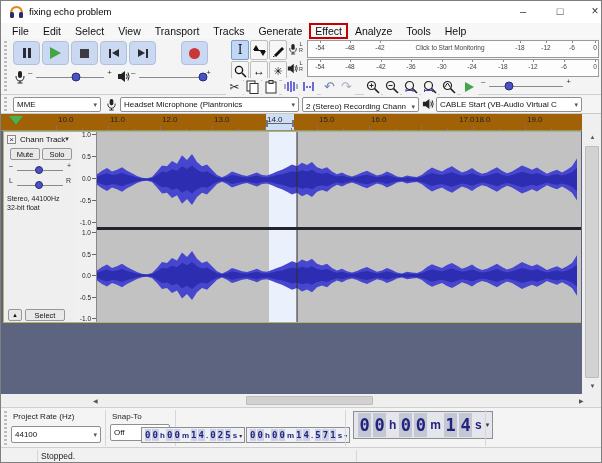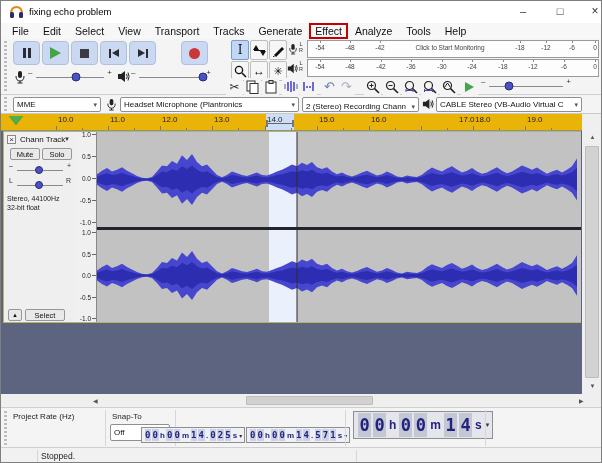--- a/index.html
+++ b/index.html
@@ -42,21 +42,21 @@
   .lr{font-size:5.5px;color:#333;line-height:6px;text-align:center;}
   .editicon{width:17px;height:17px;display:flex;align-items:center;justify-content:center;background:#f4f4f4;}
   .wavemini{display:flex;align-items:center;gap:1px;}
   .wavemini i{display:block;width:2px;background:#6a6ad8;}
   
   #devicebar{left:0;top:94px;width:600px;height:19px;background:#f4f4f4;border-bottom:1px solid #c9c9c9;}
   .dd{background:#fff;border:1px solid #8f8f8f;border-radius:2px;font-size:8px;color:#111;display:flex;align-items:center;padding:0 3px;}
   .dd .txt{flex:1;overflow:hidden;white-space:nowrap;}
   .dd .ar{color:#555;font-size:7px;margin-left:2px;}
   
-  #ruler{left:0;top:113px;width:581px;height:17px;background:#eab308;border-bottom:1px solid #8f8f8f;}
+  #ruler{left:0;top:113px;width:581px;height:17px;background:#a16207;border-bottom:1px solid #8f8f8f;}
   .rtick{position:absolute;bottom:0;width:1px;height:4px;background:#777;}
   .rtick.minor{height:2px;}
   .rlabel{position:absolute;top:1px;font-size:8px;color:#222;}
   #ruler-sel{background:#cfdef7;}
   .selhandle{position:absolute;top:9px;height:1px;background:#666;}
   .selhandle:before,.selhandle:after{content:"";position:absolute;top:-3px;width:2px;height:7px;background:#777;}
   .selhandle:before{left:0;} .selhandle:after{right:0;}
   #pin-tri{width:0;height:0;border-left:7px solid transparent;border-right:7px solid transparent;border-top:9px solid #4caf50;filter:drop-shadow(0 0 0.5px #1d6b20);}
   
   #trackarea{left:0;top:130px;width:581px;height:263px;background:#5d6480;}
@@ -360,21 +360,21 @@
       </div>
     <div class="abs dd" style="left:301px;top:2px;width:117px;height:15px;align-items:flex-end;">
         <span class="txt">2 (Stereo) Recording Chann</span>
         <span class="ar">▾</span>
       </div>
     <svg class="abs" style="left:421px;top:3px;" width="12" height="12" viewBox="0 0 13 13">
         <polygon points="1,4 4,4 8,1 8,12 4,9 1,9" fill="#222"></polygon>
         <path d="M9.5 4 Q11 6.5 9.5 9 M11 2.5 Q13.2 6.5 11 10.5" stroke="#222" fill="none"></path>
       </svg>
     <div class="abs dd" style="left:435px;top:2px;width:146px;height:15px;">
-        <span class="txt">CABLE Stereo (VB-Audio Virtual C</span>
+        <span class="txt">CABLE Start (VB-Audio Virtual C</span>
         <span class="ar">▾</span>
       </div>
   </div>
 
   <div class="abs" id="ruler">
     <div class="abs" id="ruler-sel" style="top: 0px; height: 16px; left: 265px; width: 28px;"></div>
     <div class="abs" id="pin-tri" style="left:8px;top:2px;"></div>
   <div class="rtick" style="left: 55px;"></div>
       <div class="rtick minor" style="left: 81px;"></div>
       <span class="rlabel" style="left: 57px;">10.0</span>
@@ -482,20 +482,24 @@
 
   <div class="abs sb" style="left:0px;top:393px;width:602px;height:13px;">
     <div class="abs sbarrow" style="left:92px;top:3px;font-size:6px;">◀</div>
     <div class="abs sbthumb" style="left:245px;top:2px;width:127px;height:9px;"></div>
     <div class="abs sbarrow" style="left:578px;top:3px;font-size:6px;">▶</div>
   </div>
 
   <div class="abs" id="selbar">
     <div class="abs grip" style="left:3px;top:3px;height:34px;"></div>
     <span class="abs blabel" style="left:12px;top:4px;">Project Rate (Hz)</span>
+    <div class="abs dd" style="left:10px;top:18px;width:90px;height:17px;">
+        <span class="txt">44100</span>
+        <span class="ar">▾</span>
+      </div>
     <div class="abs vsep" style="left:104px;top:2px;height:36px;"></div>
     <span class="abs blabel" style="left:111px;top:4px;">Snap-To</span>
     <div class="abs dd" style="left:109px;top:16px;width:60px;height:17px;">
         <span class="txt">Off</span>
         <span class="ar">▾</span>
       </div>
     <div class="abs vsep" style="left:174px;top:2px;height:36px;"></div>
     <div class="abs tf" style="left:140px;top:19px;height:16px;" id="tf-start">
         <span class="dg">0</span>
         <span class="dg">0</span>

